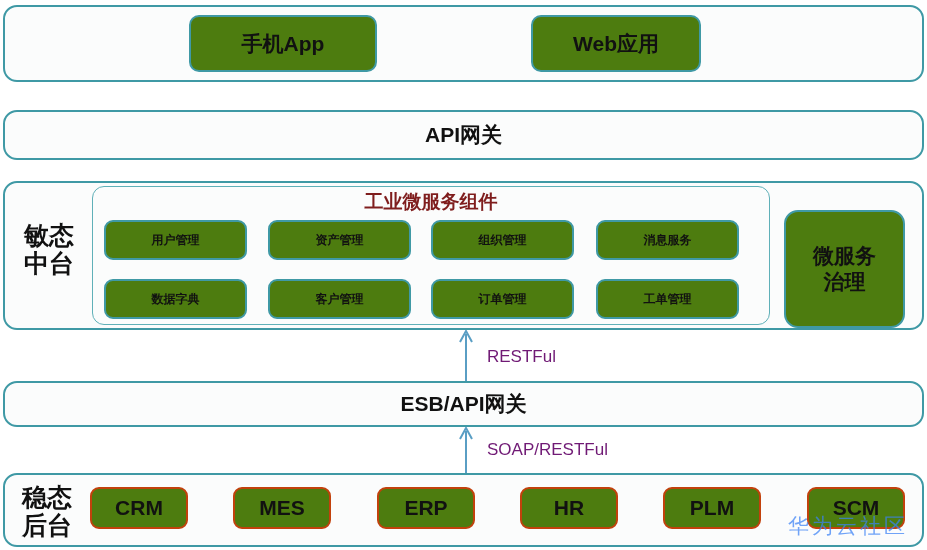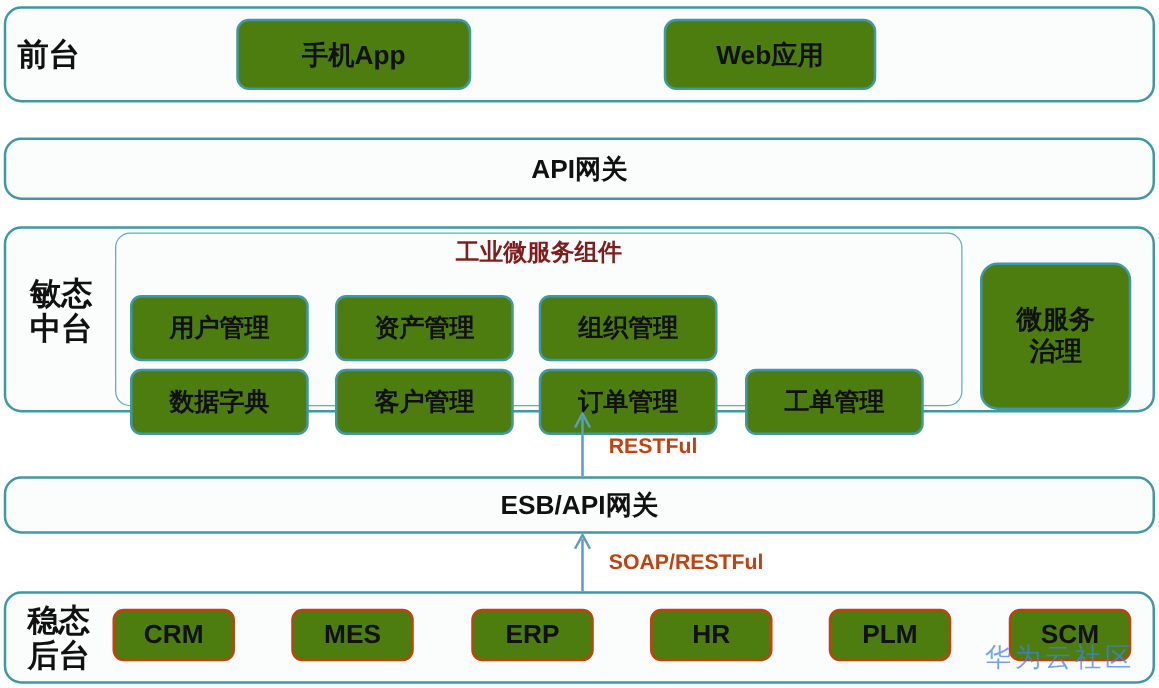--- a/index.html
+++ b/index.html
@@ -85,21 +85,21 @@
 
   
   #middle-platform-band { left: 3px; top: 181px; width: 921px; height: 149px; }
   #middle-platform-label { left: 10px; top: 213px; width: 78px; height: 72px; font-size: 25px; }
 
   #microservice-group-box { left: 92px; top: 186px; width: 678px; height: 139px;
                             border-radius: 12px; border: 1.6px solid #5fb0b8; }
   #microservice-group-title { left: 92px; top: 189px; width: 678px; font-size: 19px; }
 
   .svc {
-    width: 143px; height: 53px; font-size: 20px; border-radius: 9px; margin-top: 16px;
+    width: 143px; height: 40px; font-size: 12px; border-radius: 9px;
   }
   .svc-r1 { top: 220px; }
   .svc-r2 { top: 279px; }
   .svc-c1 { left: 104px; }
   .svc-c2 { left: 268px; }
   .svc-c3 { left: 431px; }
   .svc-c4 { left: 596px; }
 
   #node-microservice-governance {
     left: 784px; top: 210px; width: 121px; height: 118px;
@@ -127,22 +127,22 @@
     position: absolute;
     width: 16px;
   }
   #arrow-restful { left: 458px; top: 330px; height: 51px; }
   #arrow-soap    { left: 458px; top: 427px; height: 46px; }
 
   .arrow svg { display: block; }
 
   .arrow-label {
     position: absolute;
-    font-weight: bold;
-    color: #c2410c;
+    font-weight: normal;
+    color: #701a75;
     font-size: 17px;
     white-space: nowrap;
   }
   #label-restful { left: 487px; top: 347px; }
   #label-soap    { left: 487px; top: 440px; }
 
   
   #watermark {
     position: absolute;
     left: 788px;
@@ -154,39 +154,39 @@
     white-space: nowrap;
     pointer-events: none;
   }
 </style>
 </head>
 <body>
 
 <div id="canvas">
 
   <div class="band" id="front-stage-band"></div>
-  <div class="sidelabel" id="front-stage-label">前台</div>
   <div class="node" id="node-mobile-app">手机App</div>
   <div class="node" id="node-web-app">Web应用</div>
 
   <div class="band" id="api-gateway-band"></div>
   <div class="bandtitle" id="api-gateway-title">API网关</div>
 
   <div class="band" id="middle-platform-band"></div>
   <div class="sidelabel" id="middle-platform-label" style="flex-direction: column;">
       <div>敏态</div>
       <div>中台</div>
     </div>
 
   <div class="band" id="microservice-group-box"></div>
   <div class="grouptitle" id="microservice-group-title">工业微服务组件</div>
 
   <div class="node svc svc-r1 svc-c1">用户管理</div>
   <div class="node svc svc-r1 svc-c2">资产管理</div>
   <div class="node svc svc-r1 svc-c3">组织管理</div>
+  <div class="node svc svc-r1 svc-c4">消息服务</div>
 
   <div class="node svc svc-r2 svc-c1">数据字典</div>
   <div class="node svc svc-r2 svc-c2">客户管理</div>
   <div class="node svc svc-r2 svc-c3">订单管理</div>
   <div class="node svc svc-r2 svc-c4">工单管理</div>
 
   <div class="node" id="node-microservice-governance">
     <span>微服务</span>
     <span>治理</span>
   </div>

